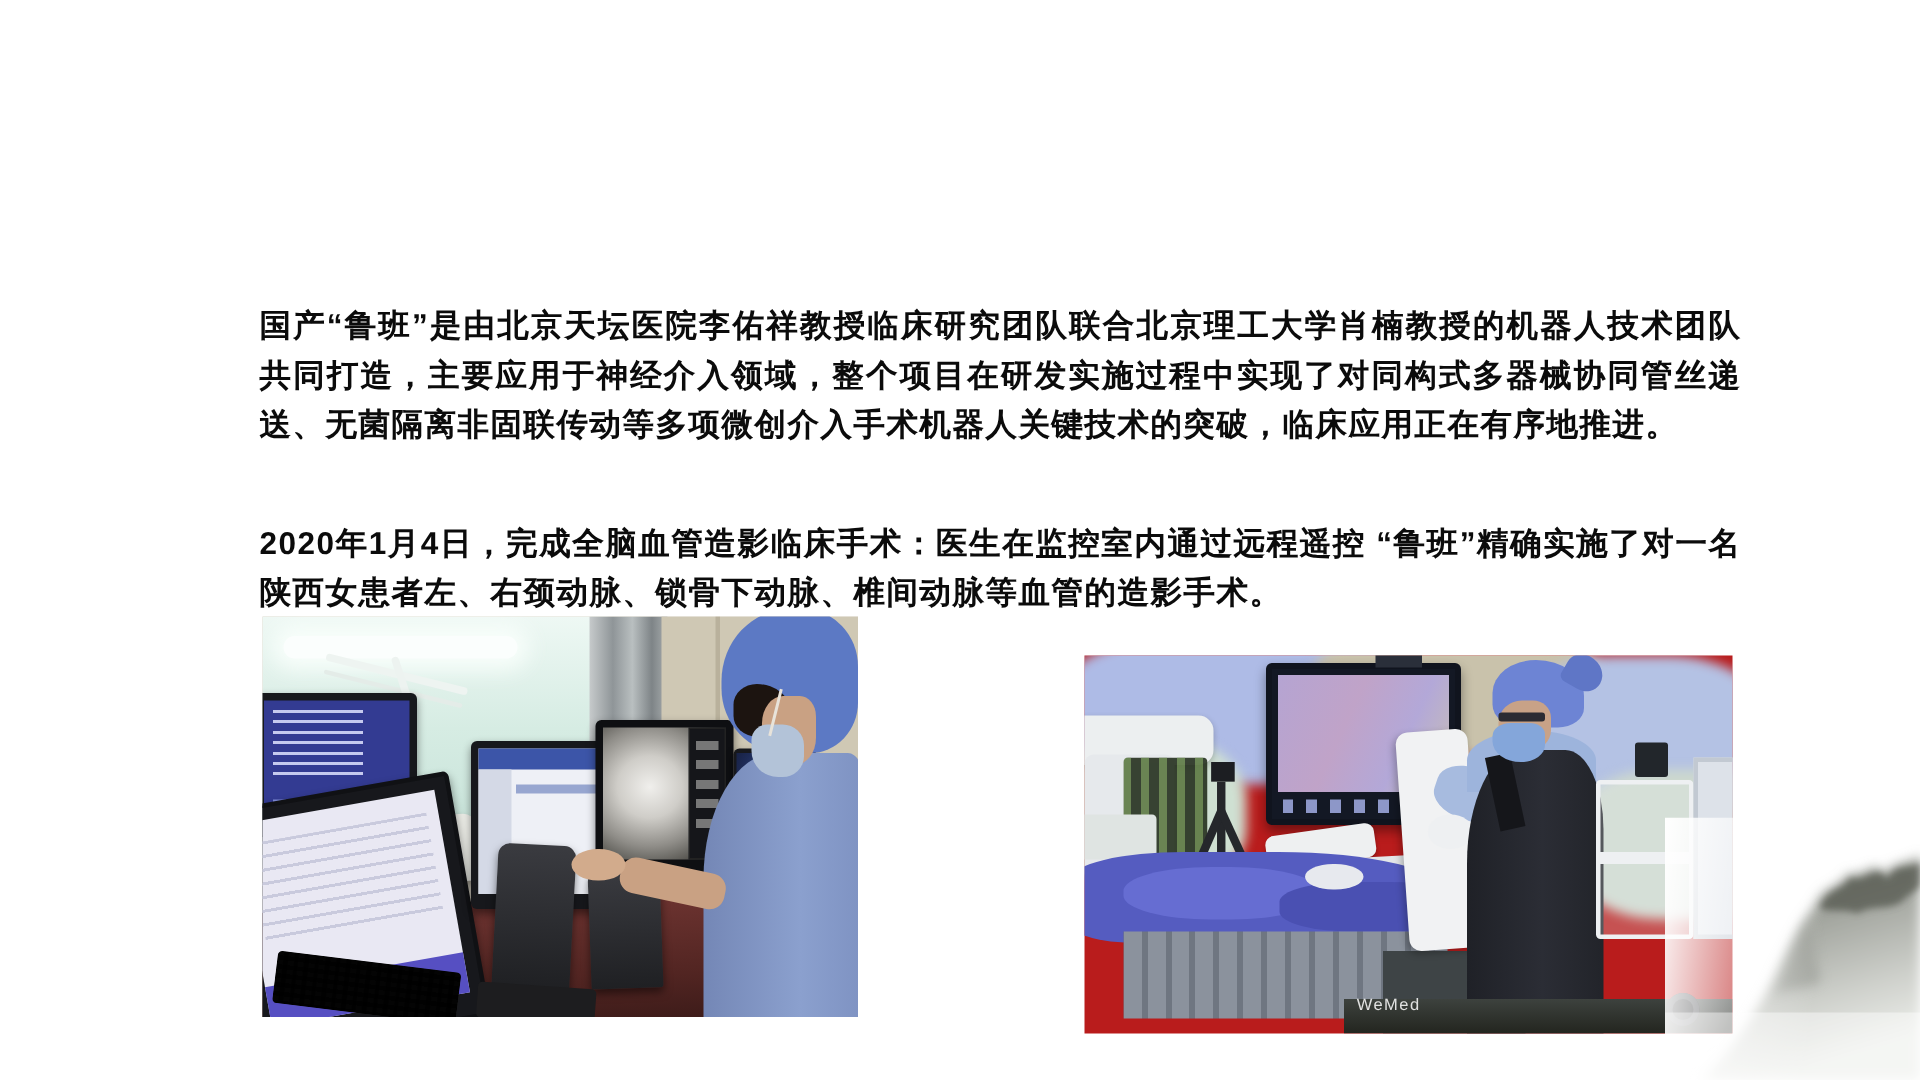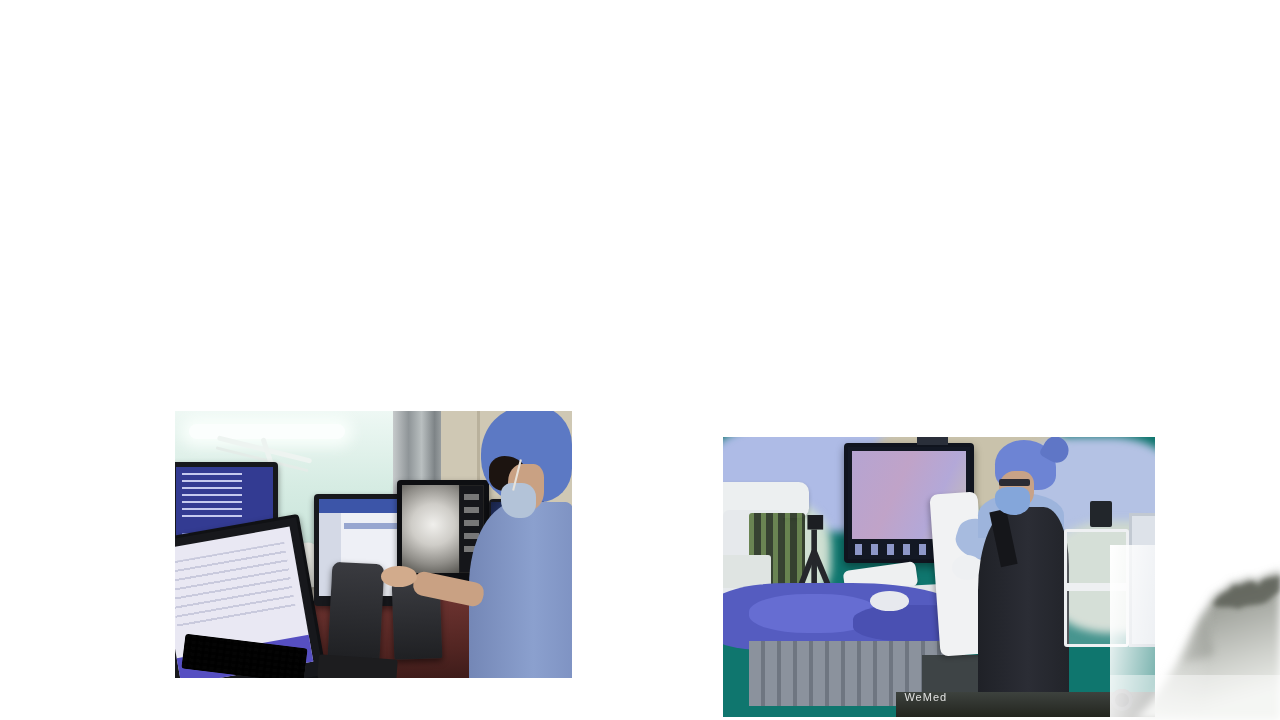--- a/index.html
+++ b/index.html
@@ -19,21 +19,21 @@
     font-size:21px; font-weight:bold; color:#0b0b0b;
     line-height:33px; text-align:justify; letter-spacing:1px;
   }
   .para-1 { top:201px; }
   .para-2 { top:346px; }
 
   
   .photo { position:absolute; overflow:hidden; }
   .photo * { position:absolute; }
   .photo-left  { left:175px; top:411px; width:397px; height:267px; background:#d8d3c5; }
-  .photo-right { left:723px; top:437px; width:432px; height:280px; background:#0f766e; }
+  .photo-right { left:723px; top:437px; width:432px; height:252px; background:#b91c1c; }
 
   
   .lp-window { left:0; top:0; width:58%; height:62%;
     background:linear-gradient(180deg,#eef8f4 0%,#d6ece3 45%,#c3e0d6 100%); }
   .lp-ceil { left:6%; top:8%; width:68%; height:9%; background:#fbfefd; border-radius:8px;
     box-shadow:0 0 14px 8px rgba(250,255,252,.9); }
   .lp-boomarm { left:18%; top:22%; width:42%; height:5px; background:#eef4f1; border-radius:3px;
     transform:rotate(14deg); box-shadow:0 10px 0 -1px #e4ece8; }
   .lp-boomarm2 { left:40%; top:16%; width:5px; height:26%; background:#edf3f0; border-radius:3px; transform:rotate(-18deg); }
   .lp-surgeon { width:11%; height:44%; background:#7c8cc0; border-radius:45% 45% 10% 10%; }
@@ -145,20 +145,22 @@
 
   
   .ink-mountain { position:absolute; right:0; bottom:0; width:170px; height:175px; }
 </style>
 </head>
 <body>
 
 <div class="slide">
 
 
+  <p class="para para-1">国产“鲁班”是由北京天坛医院李佑祥教授临床研究团队联合北京理工大学肖楠教授的机器人技术团队共同打造，主要应用于神经介入领域，整个项目在研发实施过程中实现了对同构式多器械协同管丝递送、无菌隔离非固联传动等多项微创介入手术机器人关键技术的突破，临床应用正在有序地推进。</p>
+  <p class="para para-2">2020年1月4日，完成全脑血管造影临床手术：医生在监控室内通过远程遥控 “鲁班”精确实施了对一名陕西女患者左、右颈动脉、锁骨下动脉、椎间动脉等血管的造影手术。</p>
 
   <div class="photo photo-left">
     <div class="lp-window">
       <div class="lp-ceil"></div>
       <div class="lp-boomarm"></div>
       <div class="lp-boomarm2"></div>
       <div class="lp-surgeon lp-s1">
           <i class="cap"></i>
         </div>
       <div class="lp-surgeon lp-s2">

